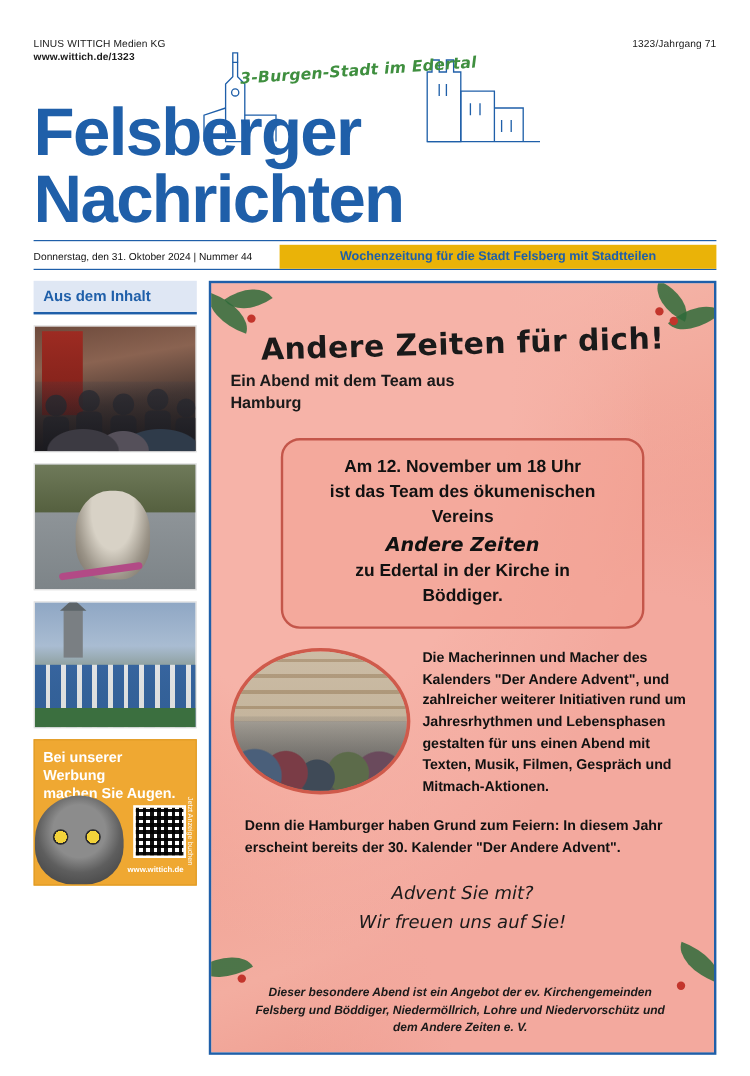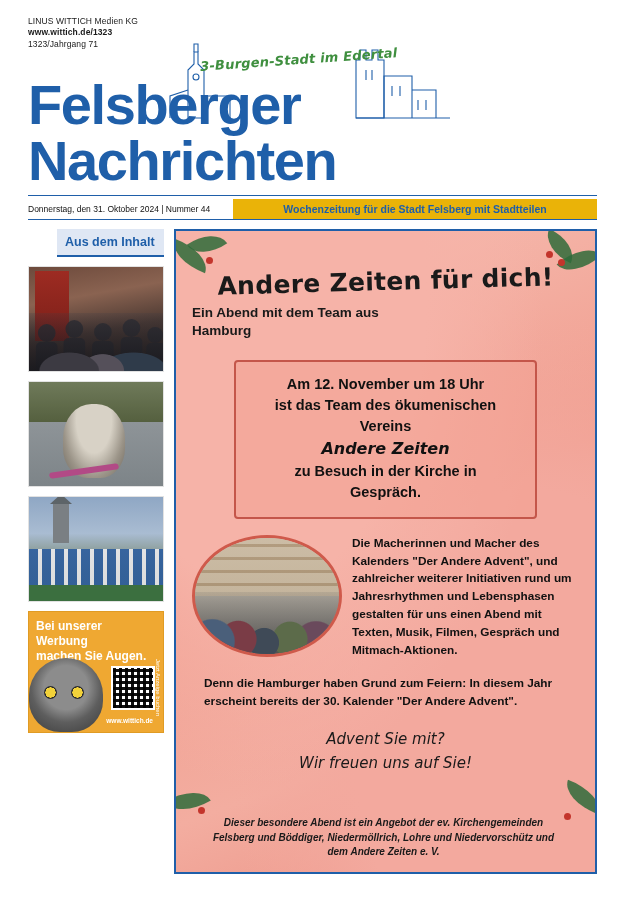--- a/index.html
+++ b/index.html
@@ -17,25 +17,24 @@
     background: #fff;
     position: relative;
     padding: 0 28px;
   }
 
   
   .top-line {
     display: flex;
     justify-content: space-between;
     align-items: flex-start;
-    padding-top: 16px;
+    padding-top: 31px;
     font-size: 8.5px;
     color: #1a1a1a;
     letter-spacing: 0.1px;
-    flex-direction: column;
   }
   .top-left { line-height: 1.35; }
   .top-left .bold { font-weight: bold; }
   .top-right { font-size: 8.5px; color: #1a1a1a; }
 
   
   .sketch-wrap {
     position: absolute;
     top: 30px;
     left: 160px;
@@ -109,21 +108,20 @@
   .left-col { width: 136px; }
   .right-col { flex: 1; }
 
   .inhalt-head {
     background: #dfe7f4;
     color: #1f5fa9;
     font-weight: bold;
     font-size: 12.5px;
     padding: 6px 8px;
     border-bottom: 2px solid #1f5fa9;
-    margin-left: 29px;
   }
 
   .thumb {
     width: 136px;
     height: 106px;
     margin-top: 9px;
     background: #c8cdd4;
     position: relative;
     overflow: hidden;
     border: 1px solid #e2e2e2;
@@ -267,21 +265,21 @@
     font-size: 13.5px;
     font-weight: bold;
     color:#1a1a1a;
     margin-top: 8px;
     line-height:1.35;
   }
 
   .info-box {
     margin: 20px 42px 0 42px;
     border: 2.5px solid #c4564a;
-    border-radius: 4px;
+    border-radius: 16px;
     background: rgba(243,160,146,0.55);
     padding: 12px 10px 14px 10px;
     text-align:center;
   }
   .info-box p {
     font-size: 14.5px;
     font-weight: bold;
     color:#111;
     line-height: 1.45;
   }
@@ -477,22 +475,22 @@
         <div class="poster-sub">
           <div>Ein Abend mit dem Team aus</div>
           <div>Hamburg</div>
         </div>
 
         <div class="info-box">
           <p>Am 12. November um  18 Uhr</p>
           <p>ist das Team des ökumenischen</p>
           <p>Vereins</p>
           <p class="script">Andere Zeiten</p>
-          <p>zu Besuch in der Kirche in</p>
-          <p>Gespräch.</p>
+          <p>zu Edertal in der Kirche in</p>
+          <p>Böddiger.</p>
         </div>
 
         <div class="mid-row">
           <div class="photo-circle">
             <div class="shelf"></div>
             <div class="grp"></div>
           </div>
           <div class="mid-text">Die Macherinnen und Macher des Kalenders "Der Andere Advent", und zahlreicher weiterer Initiativen rund um Jahresrhythmen und Lebensphasen gestalten für uns einen Abend mit Texten, Musik, Filmen, Gespräch und Mitmach-Aktionen.</div>
         </div>
 

